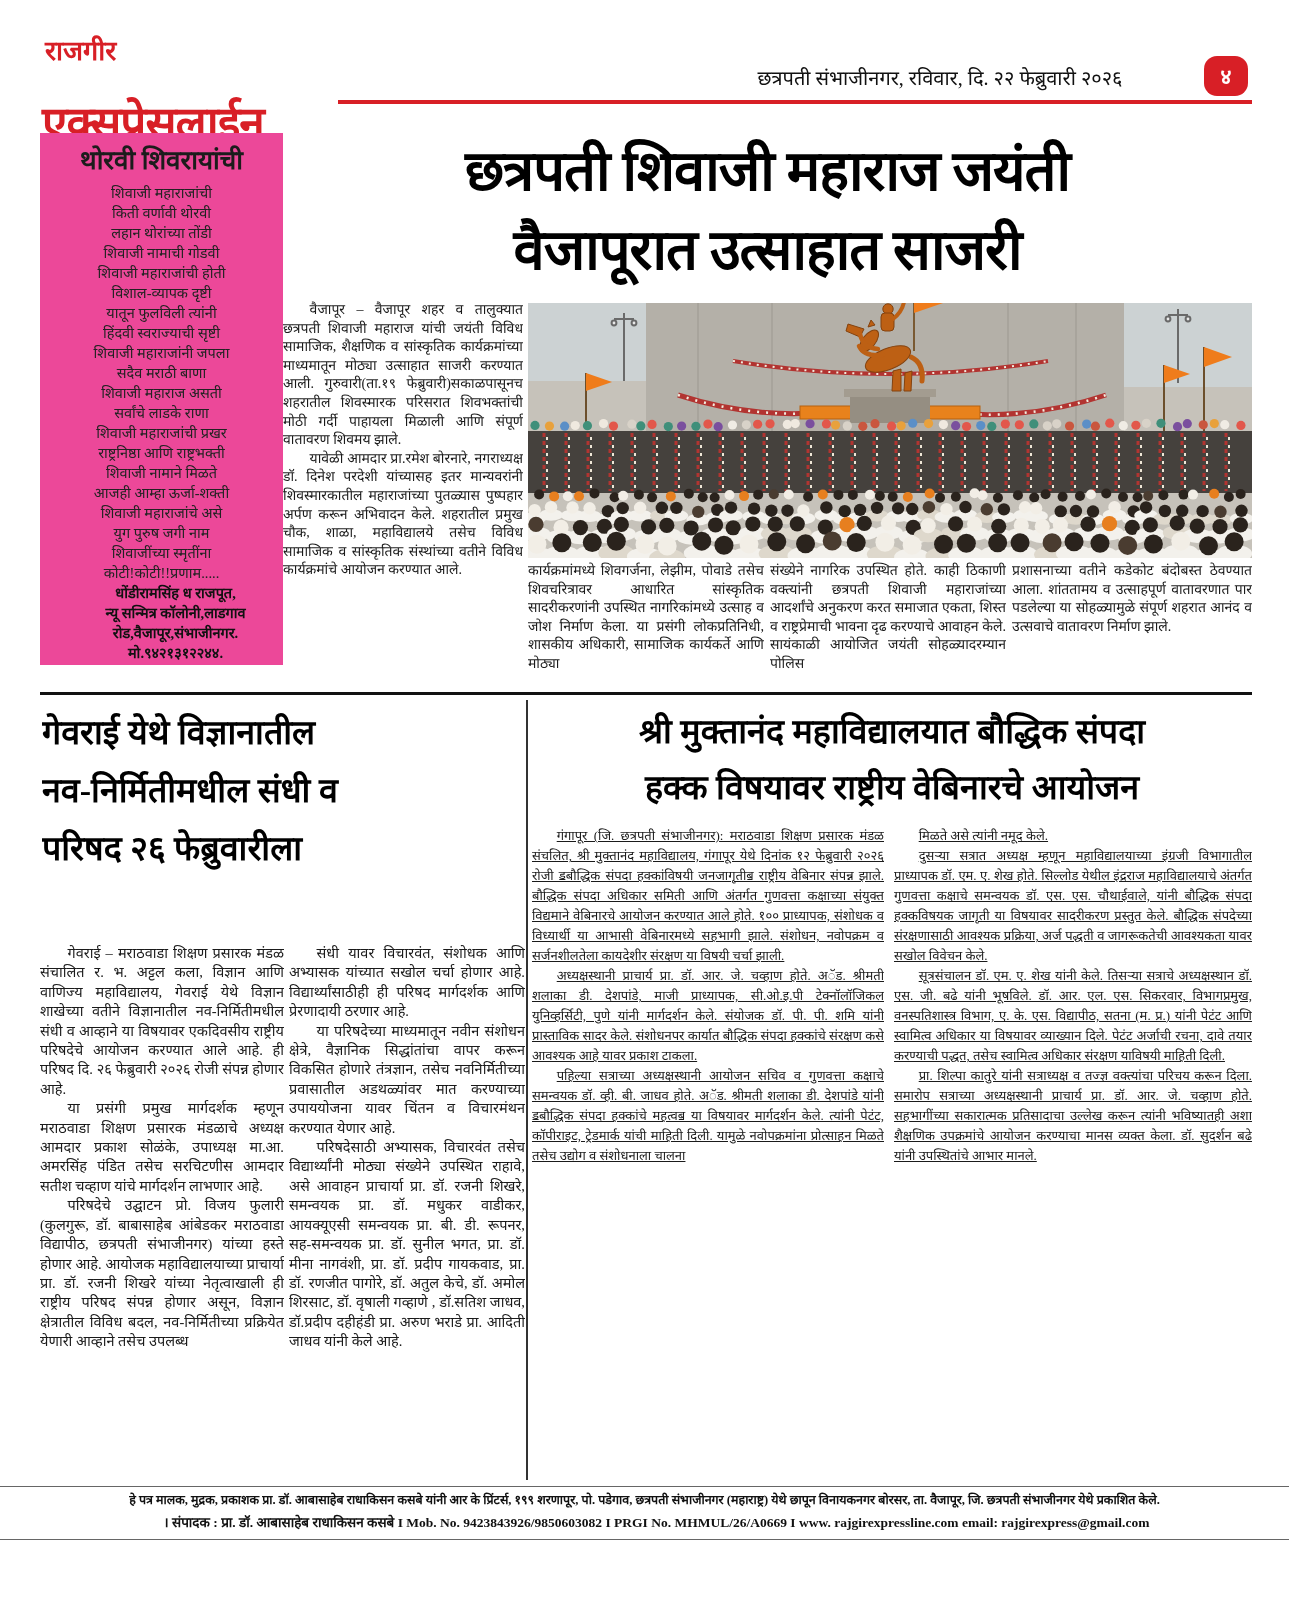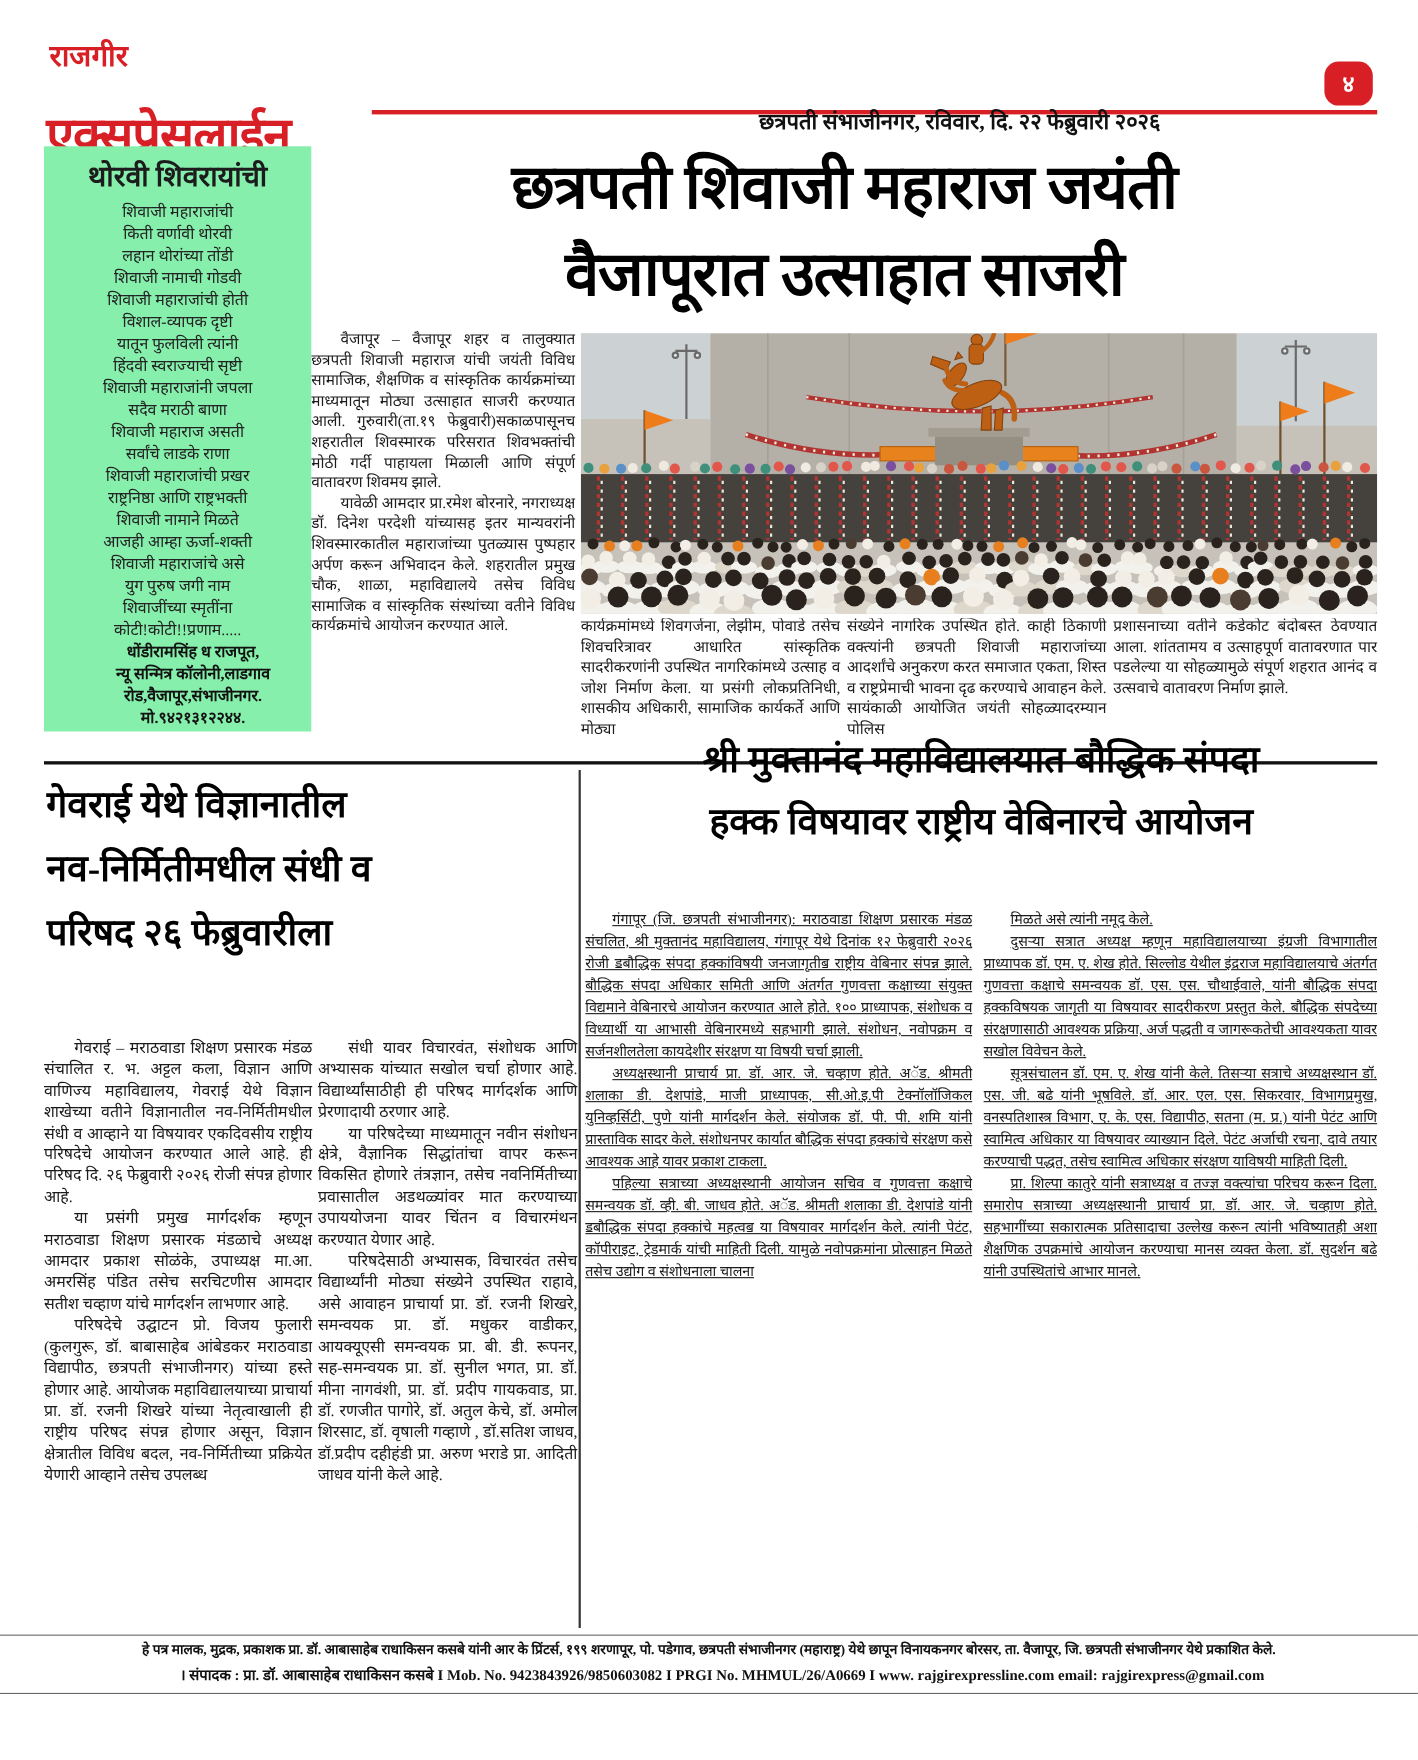--- a/index.html
+++ b/index.html
@@ -2,25 +2,25 @@
 <html><head>
 <meta charset="utf-8">
 <style>
   html,body{margin:0;padding:0;background:#e9e9e9;}
   .page{position:relative;width:1289px;height:1600px;background:#ffffff;margin:0 auto;
         font-family:"Liberation Serif", serif;color:#1a1a1a;overflow:hidden;}
   
   .kicker{position:absolute;left:45px;top:38px;font-size:27px;font-weight:700;color:#d81f26;line-height:1;}
   .masthead-title{position:absolute;left:42px;top:62px;font-size:46px;font-weight:800;color:#d81f26;line-height:1;letter-spacing:-1px;margin-top:39px;}
   .masthead-rule{position:absolute;left:338px;top:100px;width:914px;height:4px;background:#d81f26;}
-  .dateline{position:absolute;left:690px;top:64px;width:500px;text-align:left;font-size:20px;font-weight:700;color:#111;margin-top:32px;}
+  .dateline{position:absolute;left:690px;top:64px;width:500px;text-align:center;font-size:20px;font-weight:400;color:#111;}
   .page-badge{position:absolute;left:1204px;top:56px;width:44px;height:40px;border-radius:13px;background:#d81f26;
               color:#fff;font-size:21px;font-weight:700;display:flex;align-items:center;justify-content:center;}
   
-  .poem-box{position:absolute;left:40px;top:133px;width:243px;height:532px;background:#86efac;
+  .poem-box{position:absolute;left:40px;top:133px;width:243px;height:532px;background:#ec4899;
             text-align:center;padding-top:6px;box-sizing:border-box;}
   .poem-title{font-size:26px;font-weight:700;margin:2px 0 6px 0;color:#1c1c1c;}
   .poem-line{font-size:14.5px;line-height:20px;color:#222;}
   .poem-sig{font-size:14.5px;line-height:20px;font-weight:700;color:#111;padding-left:28px;}
   
   .lead-headline{position:absolute;left:283px;top:132px;width:969px;text-align:center;}
   .lead-headline div{font-size:56px;line-height:79px;font-weight:700;color:#000;letter-spacing:-1px;}
   .lead-col1{position:absolute;left:283px;top:301px;width:240px;height:382px;overflow:hidden;
              font-size:14px;line-height:18.6px;text-align:justify;}
   .para{margin:0;text-indent:1.9em;}
@@ -30,21 +30,21 @@
   .cap-a{left:528px;width:236px;} .cap-b{left:770px;width:236px;} .cap-c{left:1012px;width:240px;}
   
   .section-rule{position:absolute;left:40px;top:692px;width:1212px;height:2.5px;background:#111;}
   .v-rule{position:absolute;left:526px;top:700px;width:1.5px;height:780px;background:#333;}
   
   .conf-headline{position:absolute;left:42px;top:704px;width:484px;height:234px;overflow:hidden;}
   .conf-headline div{font-size:34px;line-height:58px;font-weight:700;color:#000;}
   .conf-col{position:absolute;top:944px;height:538px;overflow:hidden;font-size:14.5px;line-height:19.4px;text-align:justify;}
   .conf-1{left:40px;width:244px;} .conf-2{left:289px;width:236px;}
   
-  .web-headline{position:absolute;left:532px;top:664px;width:720px;text-align:center;}
+  .web-headline{position:absolute;left:532px;top:704px;width:720px;text-align:center;}
   .web-headline div{font-size:34px;line-height:56px;font-weight:700;color:#000;}
   .web-col{position:absolute;top:826px;height:654px;overflow:hidden;font-size:13px;line-height:20px;text-align:justify;text-decoration:underline;}
   .web-1{left:532px;width:352px;} .web-2{left:894px;width:358px;}
   
   .footer-rule-top{position:absolute;left:0;top:1486px;width:1289px;height:1px;background:#666;}
   .footer-rule-bottom{position:absolute;left:0;top:1539px;width:1289px;height:1px;background:#666;}
   .footer-1{position:absolute;left:0;top:1491px;width:1289px;text-align:center;font-size:12.5px;font-weight:700;color:#111;}
   .footer-2{position:absolute;left:0;top:1513px;width:1289px;text-align:center;font-size:13.5px;font-weight:700;color:#111;margin-left:12px;}
 </style>
 </head>

